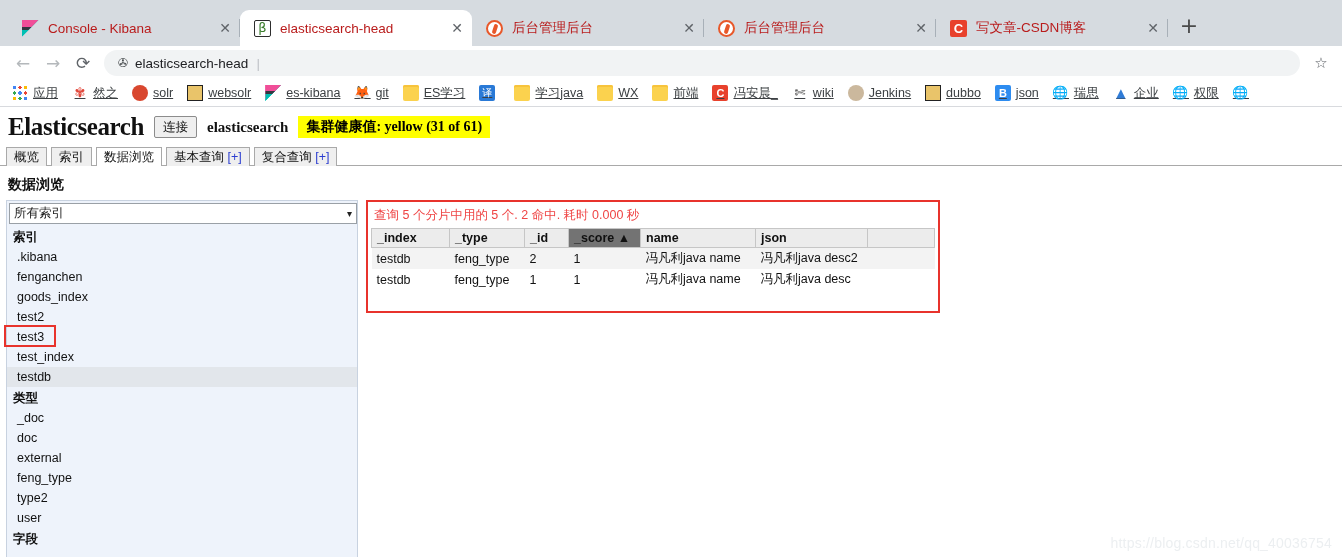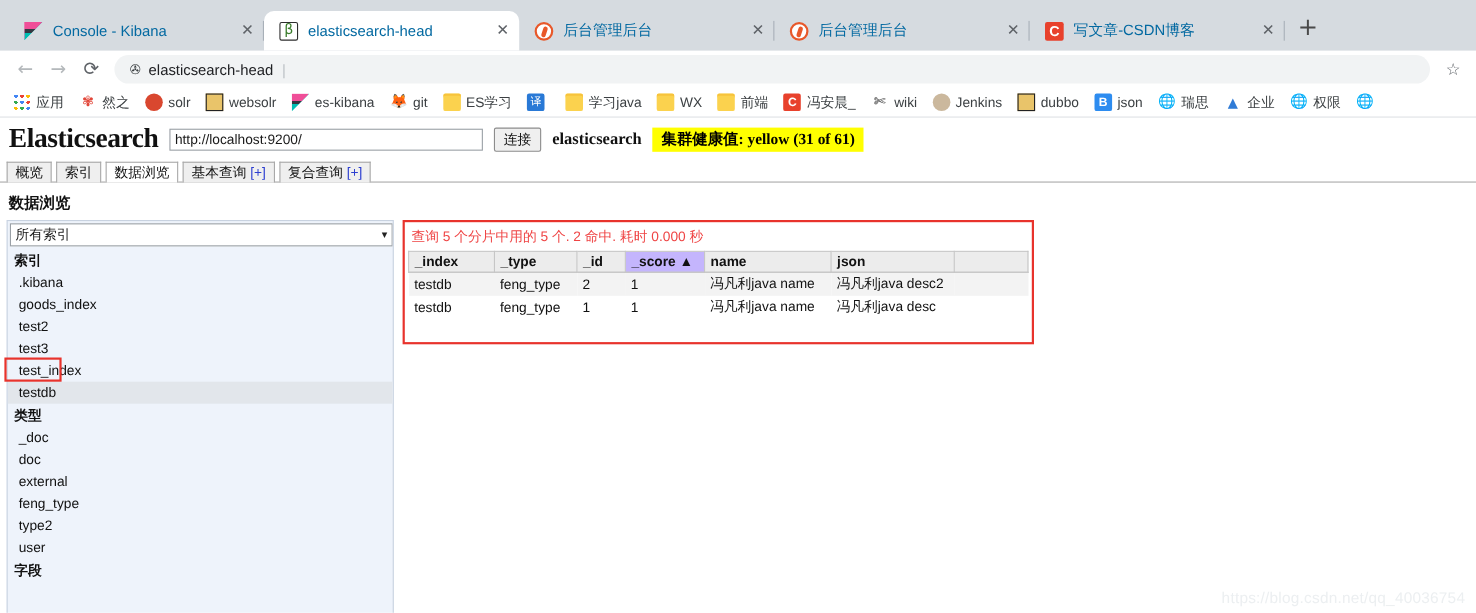--- a/index.html
+++ b/index.html
@@ -24,21 +24,21 @@
   }
   .tab.inactive{ background:transparent; }
   .tab.inactive::after{
     content:""; position:absolute; right:0; top:9px; height:18px; width:1px;
     background:#a8b0b8;
   }
   .tab.active{ background:#ffffff; box-shadow:0 0 0 0 #fff; }
   .tab .favicon{ width:17px; height:17px; flex:0 0 17px; margin-right:9px; position:relative; }
   .tab .tlabel{
     flex:1 1 auto; white-space:nowrap; overflow:hidden; text-overflow:ellipsis;
-    font-size:13.5px; color:#0369a1;
+    font-size:13.5px; color:#b91c1c;
   }
   .tab .tclose{
     flex:0 0 22px; width:22px; height:22px; line-height:22px; text-align:center;
     font-size:14px; color:#5f6368; border-radius:50%; font-family:"DejaVu Sans",sans-serif;
   }
   .newtab{
     width:30px;height:30px;margin:0 0 4px 6px;line-height:28px;text-align:center;
     font-size:22px;color:#4a4a4a; font-family:"DejaVu Sans",sans-serif;
   }
 
@@ -101,21 +101,21 @@
   .star{ width:26px;height:26px;line-height:26px;text-align:center;color:#5f6368;font-size:15px;font-family:"DejaVu Sans",sans-serif;}
 
   
   .bookmarks{
     height:27px; background:#ffffff; display:flex; align-items:center;
     padding:0 6px; border-bottom:1px solid #d8dade; overflow:hidden;
     white-space:nowrap;
   }
   .bm{
     display:flex; align-items:center; height:22px; padding:0 6px; margin-right:2px;
-    font-size:12.5px; color:#3c4043; border-radius:4px; flex:0 0 auto;
+    font-size:12.5px; color:#3c4043; border-radius:4px; flex:0 0 auto;text-decoration:underline;
   }
   .bm .bmi{ width:16px;height:16px;flex:0 0 16px; margin-right:5px; position:relative; }
   .ico-apps{
     background:
       radial-gradient(circle 1.6px at 2.5px 2.5px,#4285f4 99%,transparent 0),
       radial-gradient(circle 1.6px at 8px 2.5px,#ea4335 99%,transparent 0),
       radial-gradient(circle 1.6px at 13.5px 2.5px,#fbbc05 99%,transparent 0),
       radial-gradient(circle 1.6px at 2.5px 8px,#34a853 99%,transparent 0),
       radial-gradient(circle 1.6px at 8px 8px,#4285f4 99%,transparent 0),
       radial-gradient(circle 1.6px at 13.5px 8px,#ea4335 99%,transparent 0),
@@ -202,21 +202,21 @@
   .result-box{
     border:2px solid #e8332c; padding:3px; background:#fff;
     width:574px;
   }
   .result-info{ font-size:12.5px; color:#ef4444; padding:2px 3px 4px 3px; }
   table.res{ border-collapse:collapse; width:100%; font-size:12.5px; }
   table.res th{
     background:#ececec; border:1px solid #c6c6c6; text-align:left;
     font-weight:bold; padding:2px 5px; color:#111; white-space:nowrap;
   }
-  table.res th.sorted{ background:#c4b5fd; }
+  table.res th.sorted{ background:#737373; }
   table.res td{
     padding:2px 5px; color:#111; border:none; white-space:nowrap;
   }
   table.res tr.r0 td{ background:#f3f3f3; }
   table.res tr.r1 td{ background:#ffffff; }
   .res-spacer{ height:18px; }
 
   .watermark{
     position:absolute; right:10px; bottom:6px; color:#eceff1; font-size:14px;
     letter-spacing:0.2px;
@@ -352,21 +352,20 @@
   <div class="bm">
     <span class="bmi ico-globe">🌐</span>
     <span></span>
   </div>
 </div>
 
 <div class="page">
 
   <div class="es-header">
     <span class="es-logo">Elasticsearch</span>
-    <input class="es-url" value="http://localhost:9200/" style="">
     <button class="es-connect">连接</button>
     <span class="es-cluster">elasticsearch</span>
     <span class="es-health">集群健康值: yellow (31 of 61)</span>
   </div>
 
   <div class="es-tabs">
     <div class="es-tab"><span>概览</span></div>
     <div class="es-tab"><span>索引</span></div>
     <div class="es-tab active"><span>数据浏览</span></div>
     <div class="es-tab"><span>基本查询 </span><span class="plus">[+]</span></div>
@@ -378,20 +377,21 @@
   <div class="browser-body">
 
     <div class="left-pane">
       <div class="idx-select">
         <span>所有索引</span>
         <span class="chev">▾</span>
       </div>
 
       <div class="grp-title">索引</div>
       <div class="grp-item">.kibana</div>
+      <div class="grp-item">fenganchen</div>
       <div class="grp-item">goods_index</div>
       <div class="grp-item">test2</div>
       <div class="grp-item">test3</div>
       <div class="grp-item">test_index</div>
       <div class="grp-item sel">testdb</div>
 
       <div class="grp-title">类型</div>
       <div class="grp-item">_doc</div>
       <div class="grp-item">doc</div>
       <div class="grp-item">external</div>

